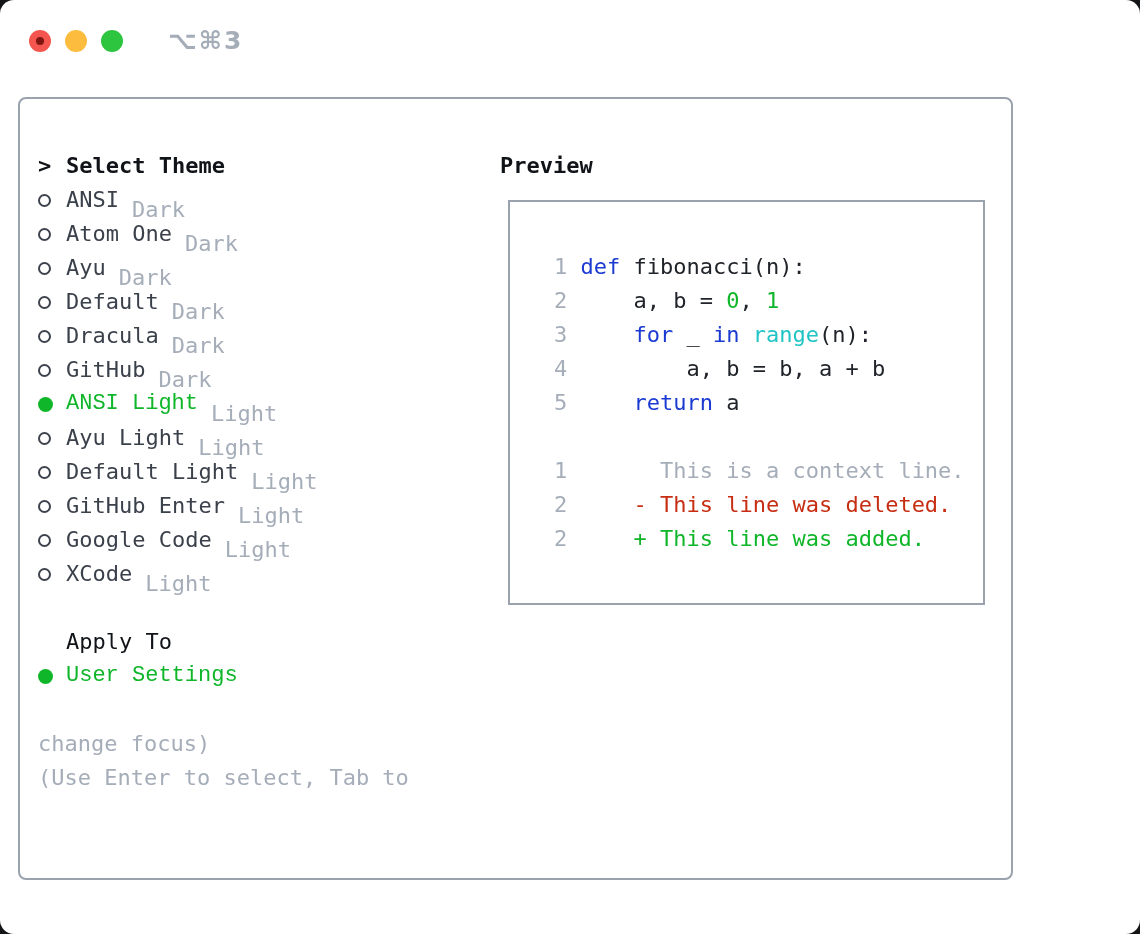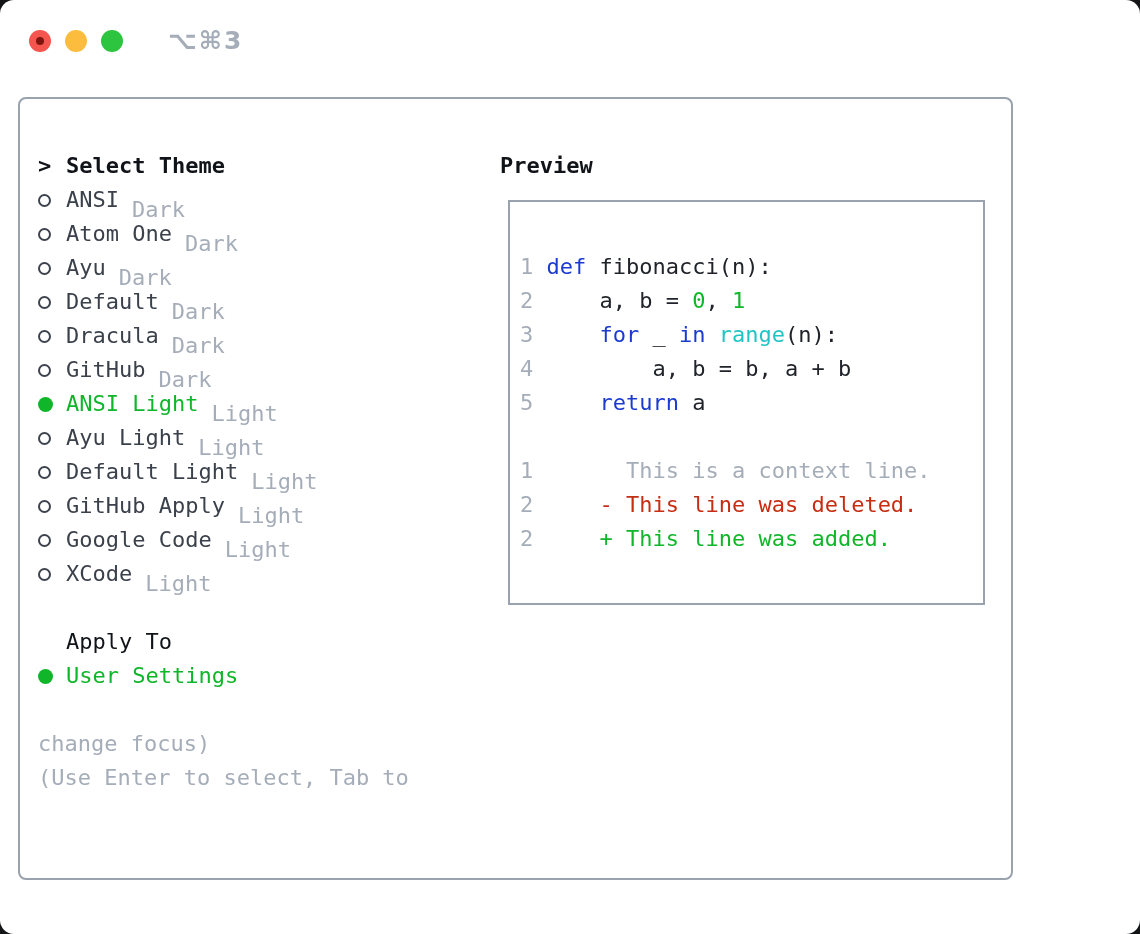--- a/index.html
+++ b/index.html
@@ -48,39 +48,39 @@
     position:absolute;left:18px;top:50px;
     font-size:22px;line-height:34px;color:var(--item-text);
   }
   .row{display:flex;align-items:center;height:34px;white-space:pre;}
   .marker{width:28px;display:flex;align-items:center;flex:0 0 28px;}
   .prompt{font-weight:bold;color:var(--header-text);}
   .hdr{font-weight:bold;color:var(--header-text);}
   .dot{width:13px;height:13px;border:2.5px solid #3d434d;border-radius:50%;box-sizing:border-box;}
   .dot.sel{width:15px;height:15px;border:none;background:var(--accent-green);}
   .item-name{color:var(--item-text);}
-  .item-name.sel{color:var(--accent-green);}
+  .item-name.sel{color:var(--accent-green);font-family:Liberation Mono, monospace;}
   .item-tag{color:var(--muted-gray);margin-left:13px;margin-top:20px;}
   .gap-row{height:34px;}
   .subhdr{color:var(--header-text);}
   .hint-line{color:var(--muted-gray);height:34px;line-height:34px;white-space:pre;}
   
   .preview-label{
     position:absolute;left:480px;top:50px;height:34px;line-height:34px;
     font-size:22px;font-weight:bold;color:var(--header-text);
   }
   .preview-box{
     position:absolute;left:488px;top:101px;width:477px;height:405px;
     border:2px solid var(--border-gray);box-sizing:border-box;background:#fff;
   }
   .code{
     margin:0;padding:48px 0 0 10px;font-family:"DejaVu Sans Mono",monospace;
     font-size:22px;line-height:34px;white-space:pre;color:var(--text-dark);
   }
-  .code-line{height:34px;}
+  .code-line{height:34px;margin-left:34px;}
   .lnum{color:var(--muted-gray);}
   .seg-fg{color:var(--text-dark);}
   .seg-kw{color:var(--keyword-blue);}
   .seg-builtin{color:var(--builtin-cyan);text-align:right;}
   .seg-num{color:var(--accent-green);}
   .seg-ctx{color:var(--muted-gray);}
   .seg-del{color:var(--diff-red);}
   .seg-add{color:var(--accent-green);}
 </style>
 </head>
@@ -108,21 +108,21 @@
       <div id="theme-list">
           <div class="row"><span class="marker"><span class="dot"></span></span><span class="item-name">ANSI</span><span class="item-tag">Dark</span></div>
           <div class="row"><span class="marker"><span class="dot"></span></span><span class="item-name">Atom One</span><span class="item-tag">Dark</span></div>
           <div class="row"><span class="marker"><span class="dot"></span></span><span class="item-name">Ayu</span><span class="item-tag">Dark</span></div>
           <div class="row"><span class="marker"><span class="dot"></span></span><span class="item-name">Default</span><span class="item-tag">Dark</span></div>
           <div class="row"><span class="marker"><span class="dot"></span></span><span class="item-name">Dracula</span><span class="item-tag">Dark</span></div>
           <div class="row"><span class="marker"><span class="dot"></span></span><span class="item-name">GitHub</span><span class="item-tag">Dark</span></div>
           <div class="row"><span class="marker"><span class="dot sel"></span></span><span class="item-name sel">ANSI Light</span><span class="item-tag">Light</span></div>
           <div class="row"><span class="marker"><span class="dot"></span></span><span class="item-name">Ayu Light</span><span class="item-tag">Light</span></div>
           <div class="row"><span class="marker"><span class="dot"></span></span><span class="item-name">Default Light</span><span class="item-tag">Light</span></div>
-          <div class="row"><span class="marker"><span class="dot"></span></span><span class="item-name">GitHub Apply</span><span class="item-tag">Light</span></div>
+          <div class="row"><span class="marker"><span class="dot"></span></span><span class="item-name">GitHub Enter</span><span class="item-tag">Light</span></div>
           <div class="row"><span class="marker"><span class="dot"></span></span><span class="item-name">Google Code</span><span class="item-tag">Light</span></div>
           <div class="row"><span class="marker"><span class="dot"></span></span><span class="item-name">XCode</span><span class="item-tag">Light</span></div>
         </div>
 
       <div class="gap-row"></div>
 
       <div class="row">
         <span class="marker"></span>
         <span class="subhdr">Apply To</span>
       </div>

